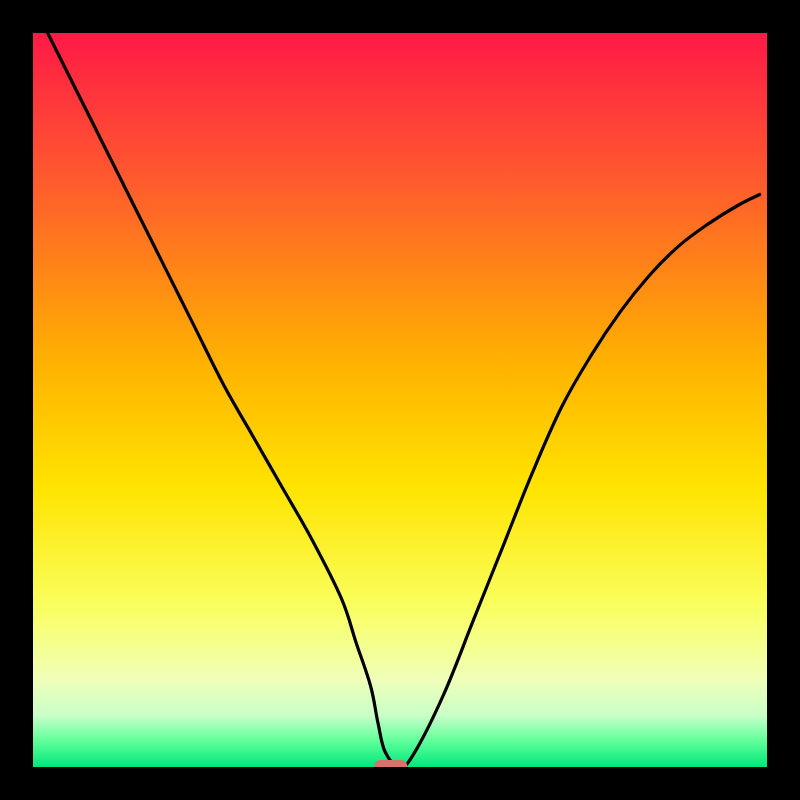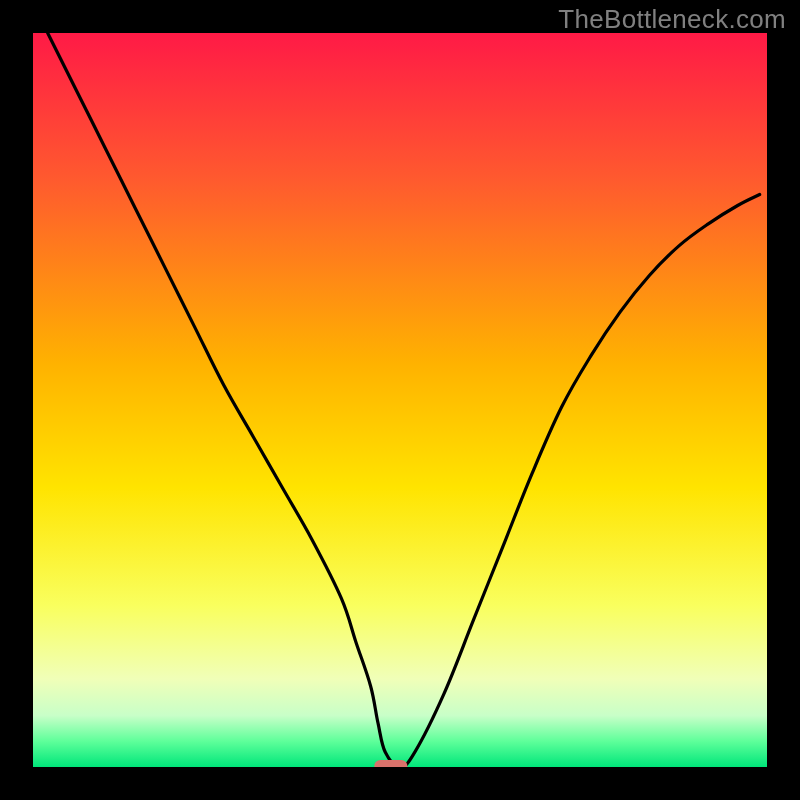--- a/index.html
+++ b/index.html
@@ -37,21 +37,20 @@
   svg {
     display: block;
     width: 100%;
     height: 100%;
   }
 </style>
 </head>
 <body>
 
 <div class="frame">
-  <div class="watermark">TheBottleneck.com</div>
 
   <div class="plot-wrap">
     <svg viewBox="0 0 734 734" preserveAspectRatio="none">
       <defs>
         <linearGradient id="bg-grad" x1="0" y1="0" x2="0" y2="1">
             <stop offset="0%" stop-color="#ff1a46"></stop>
             <stop offset="20%" stop-color="#ff5a2e"></stop>
             <stop offset="45%" stop-color="#ffb200"></stop>
             <stop offset="62%" stop-color="#ffe400"></stop>
             <stop offset="78%" stop-color="#f9ff5e"></stop>

